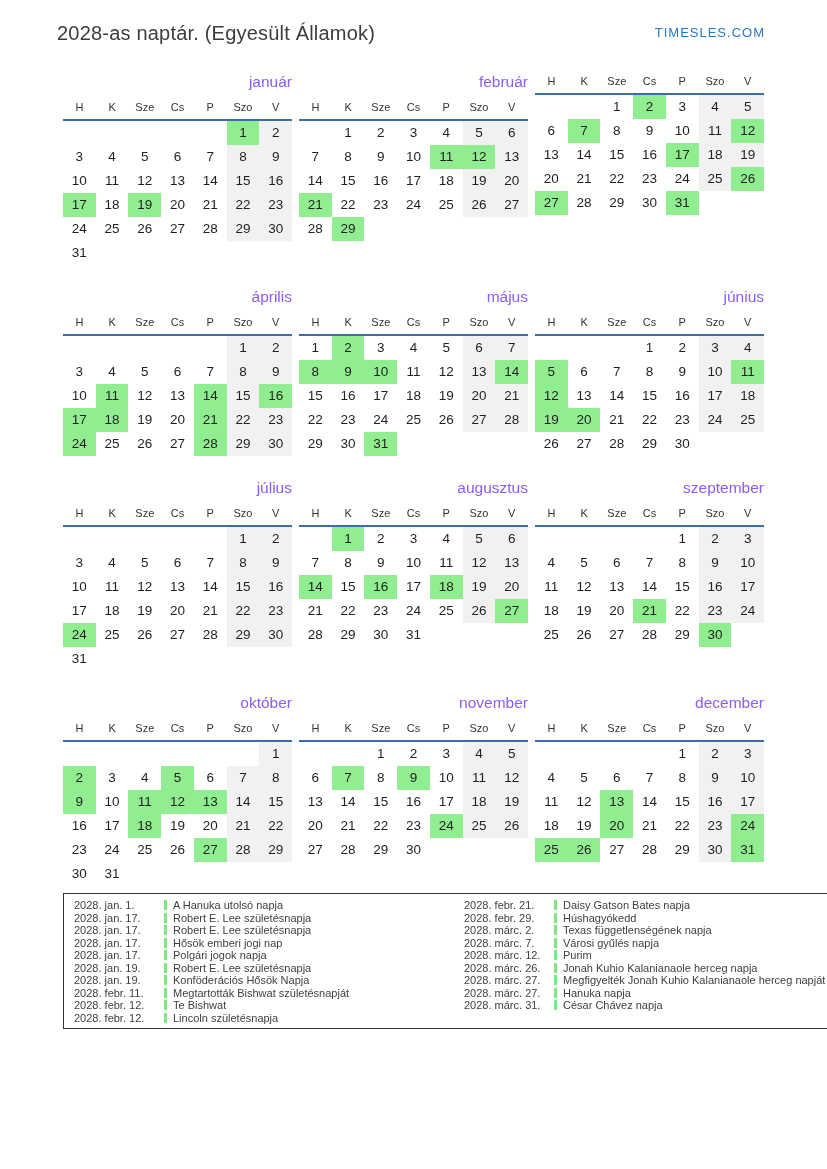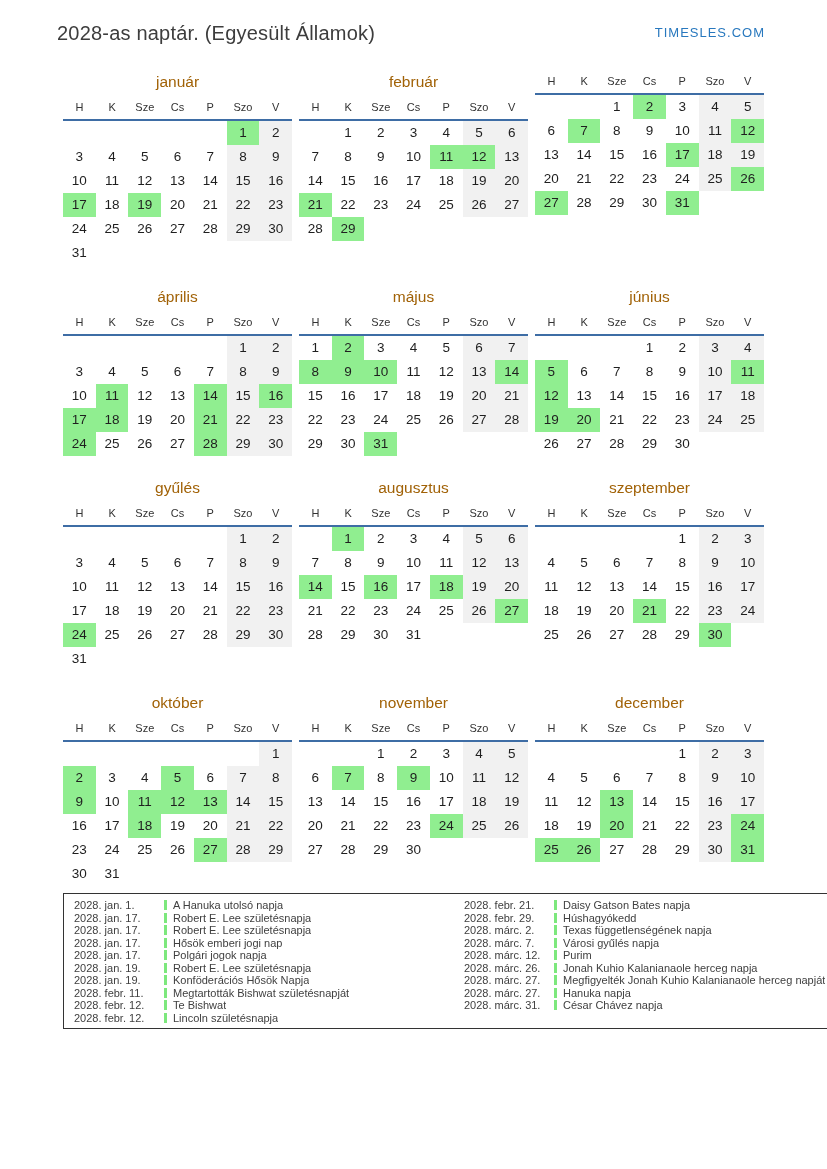--- a/index.html
+++ b/index.html
@@ -26,21 +26,21 @@
     margin:26px 0 0 63px;
     width:701px;
     display:grid;
     grid-template-columns:repeat(3, 229px);
     column-gap:7px;
     row-gap:21px;
     align-items:start;
   }
   .month { width:229px; }
   .month-title {
-    text-align:center; color:#a16207; font-size:15.5px; height:22px; line-height:22px;
+    text-align:right; color:#8b5cf6; font-size:15.5px; height:22px; line-height:22px;
     margin-bottom:4px;
   }
   .weekday-row {
     display:grid; grid-template-columns:repeat(7,1fr);
     border-bottom:2px solid #3e6da5;
     height:24px;
   }
   .weekday-cell {
     text-align:center; font-size:11px; color:#333; line-height:20px;
   }
@@ -423,21 +423,21 @@
         <div class="day">26</div>
         <div class="day">27</div>
         <div class="day">28</div>
         <div class="day">29</div>
         <div class="day">30</div>
         <div class="day"></div>
         <div class="day"></div>
       </div>
     </div>
     <div class="month">
-      <div class="month-title">gyűlés</div>
+      <div class="month-title">július</div>
       <div class="weekday-row">
         <div class="weekday-cell">H</div>
         <div class="weekday-cell">K</div>
         <div class="weekday-cell">Sze</div>
         <div class="weekday-cell">Cs</div>
         <div class="weekday-cell">P</div>
         <div class="weekday-cell">Szo</div>
         <div class="weekday-cell">V</div>
       </div>
       <div class="week">

